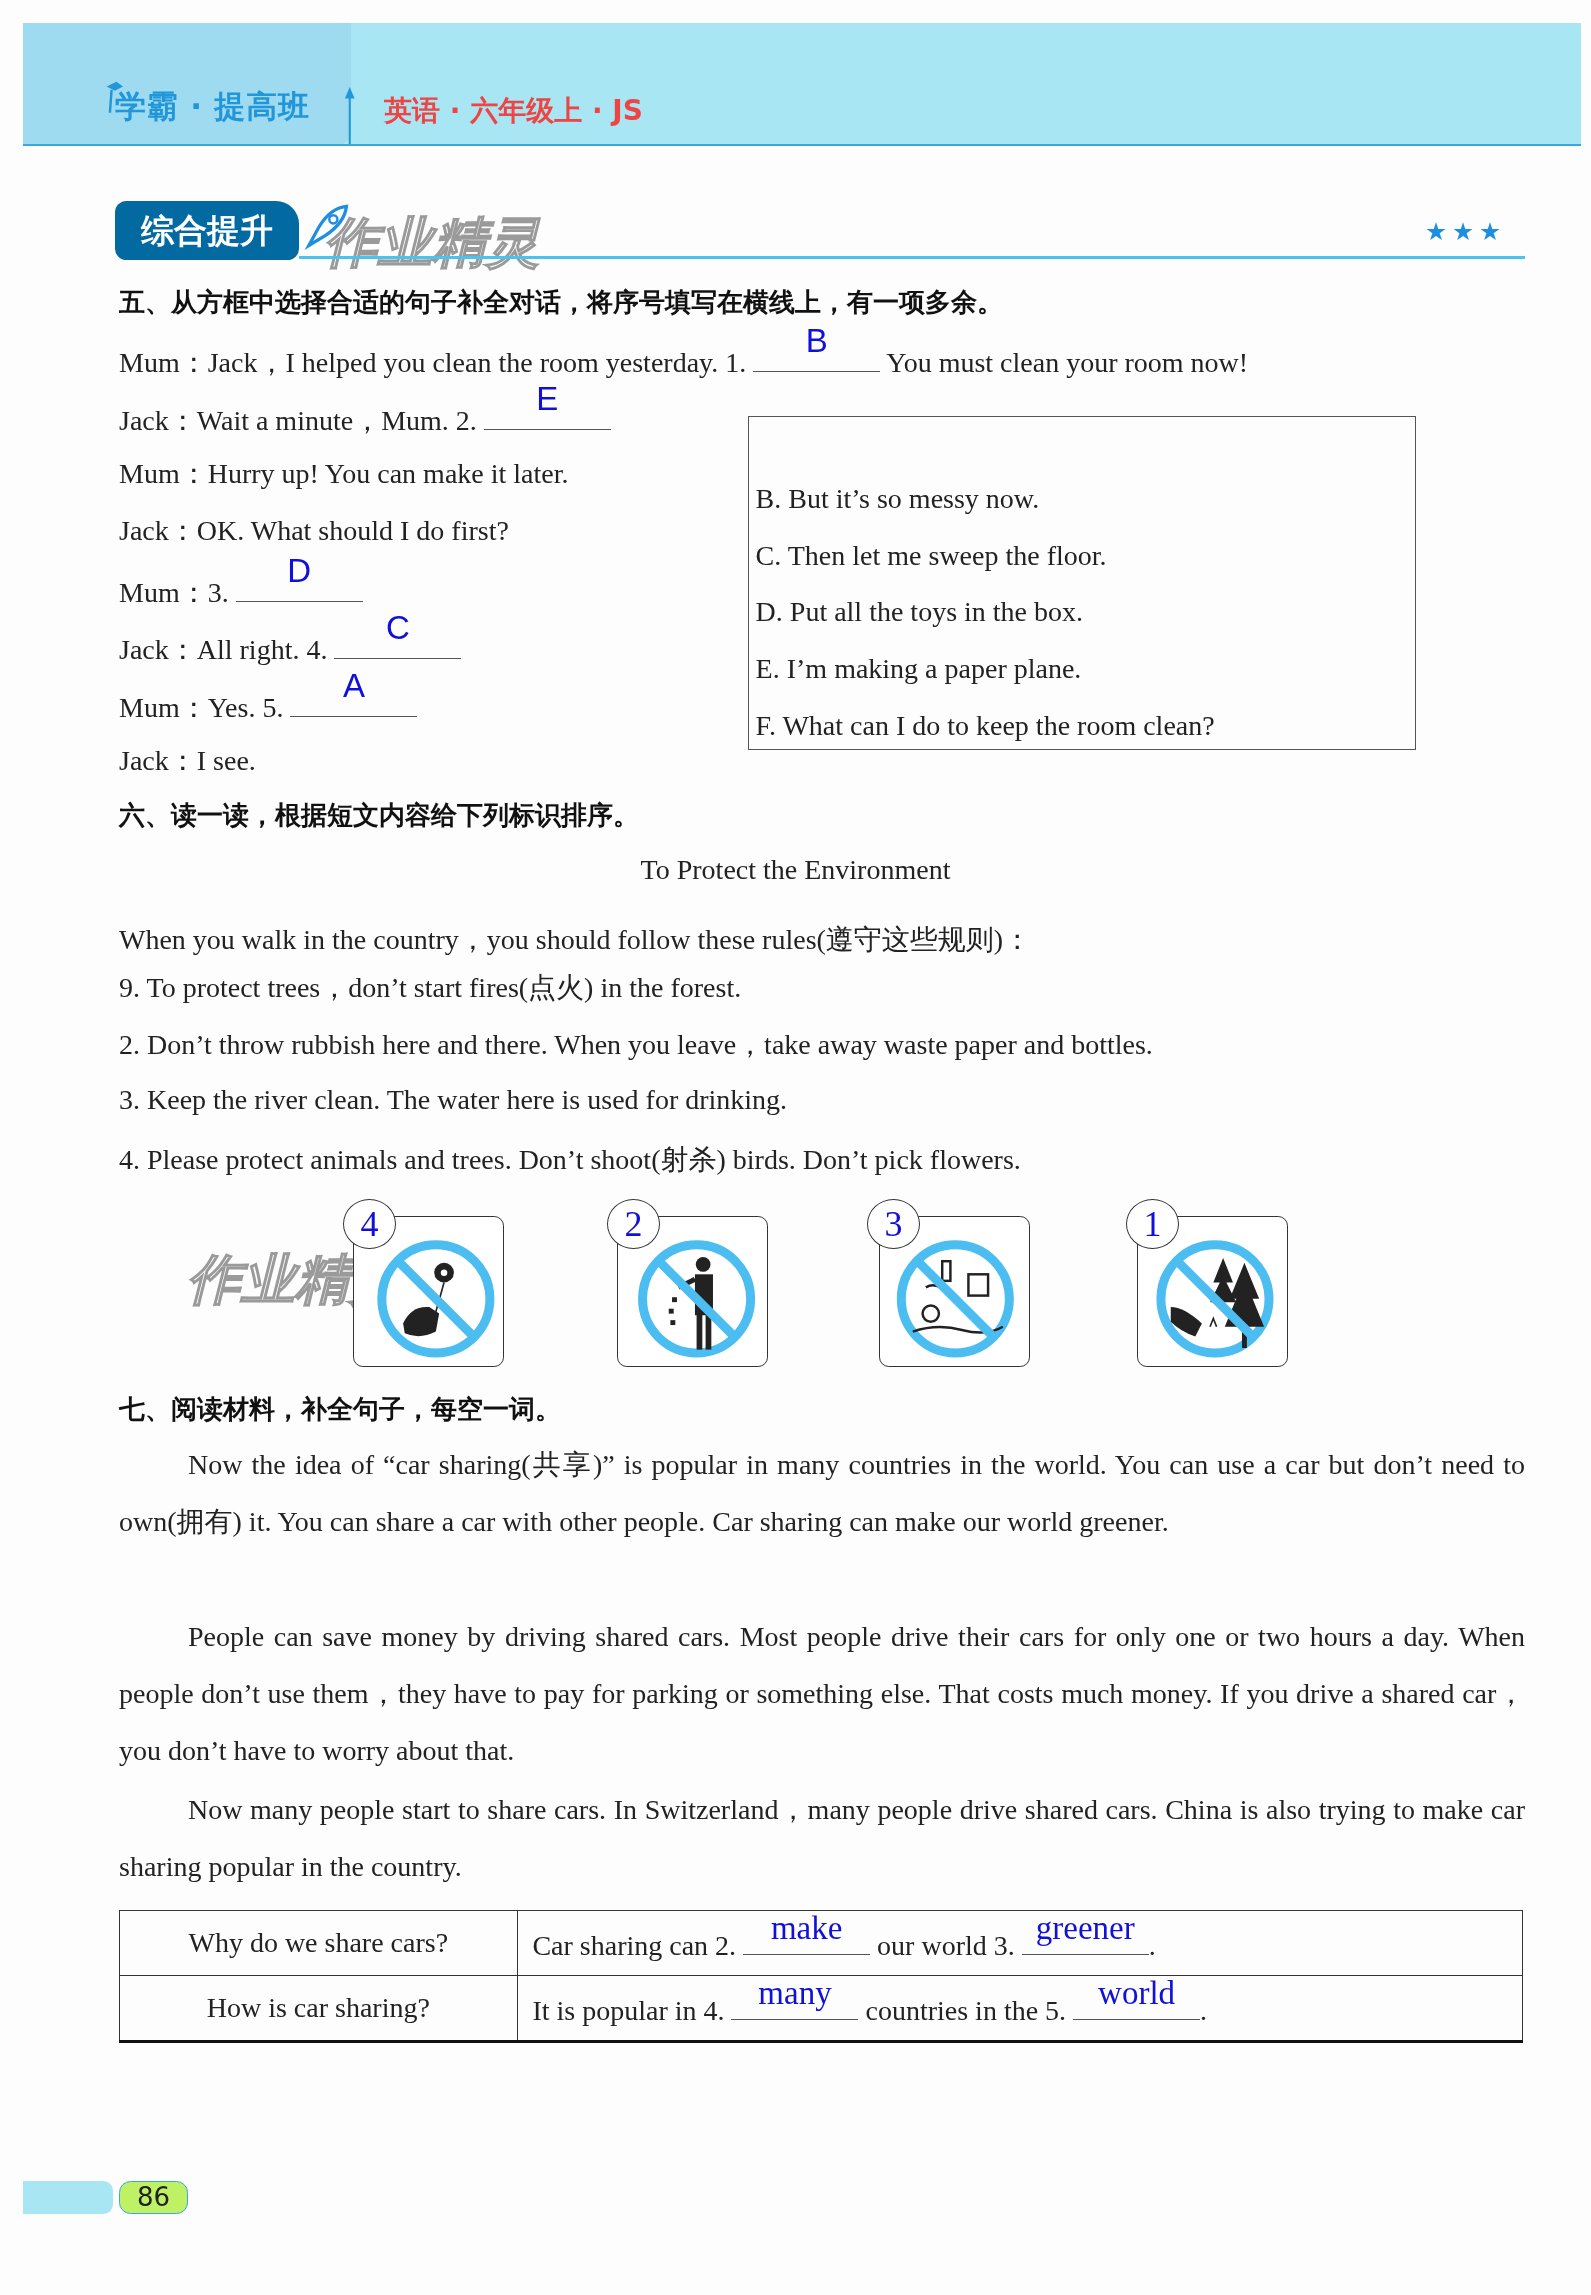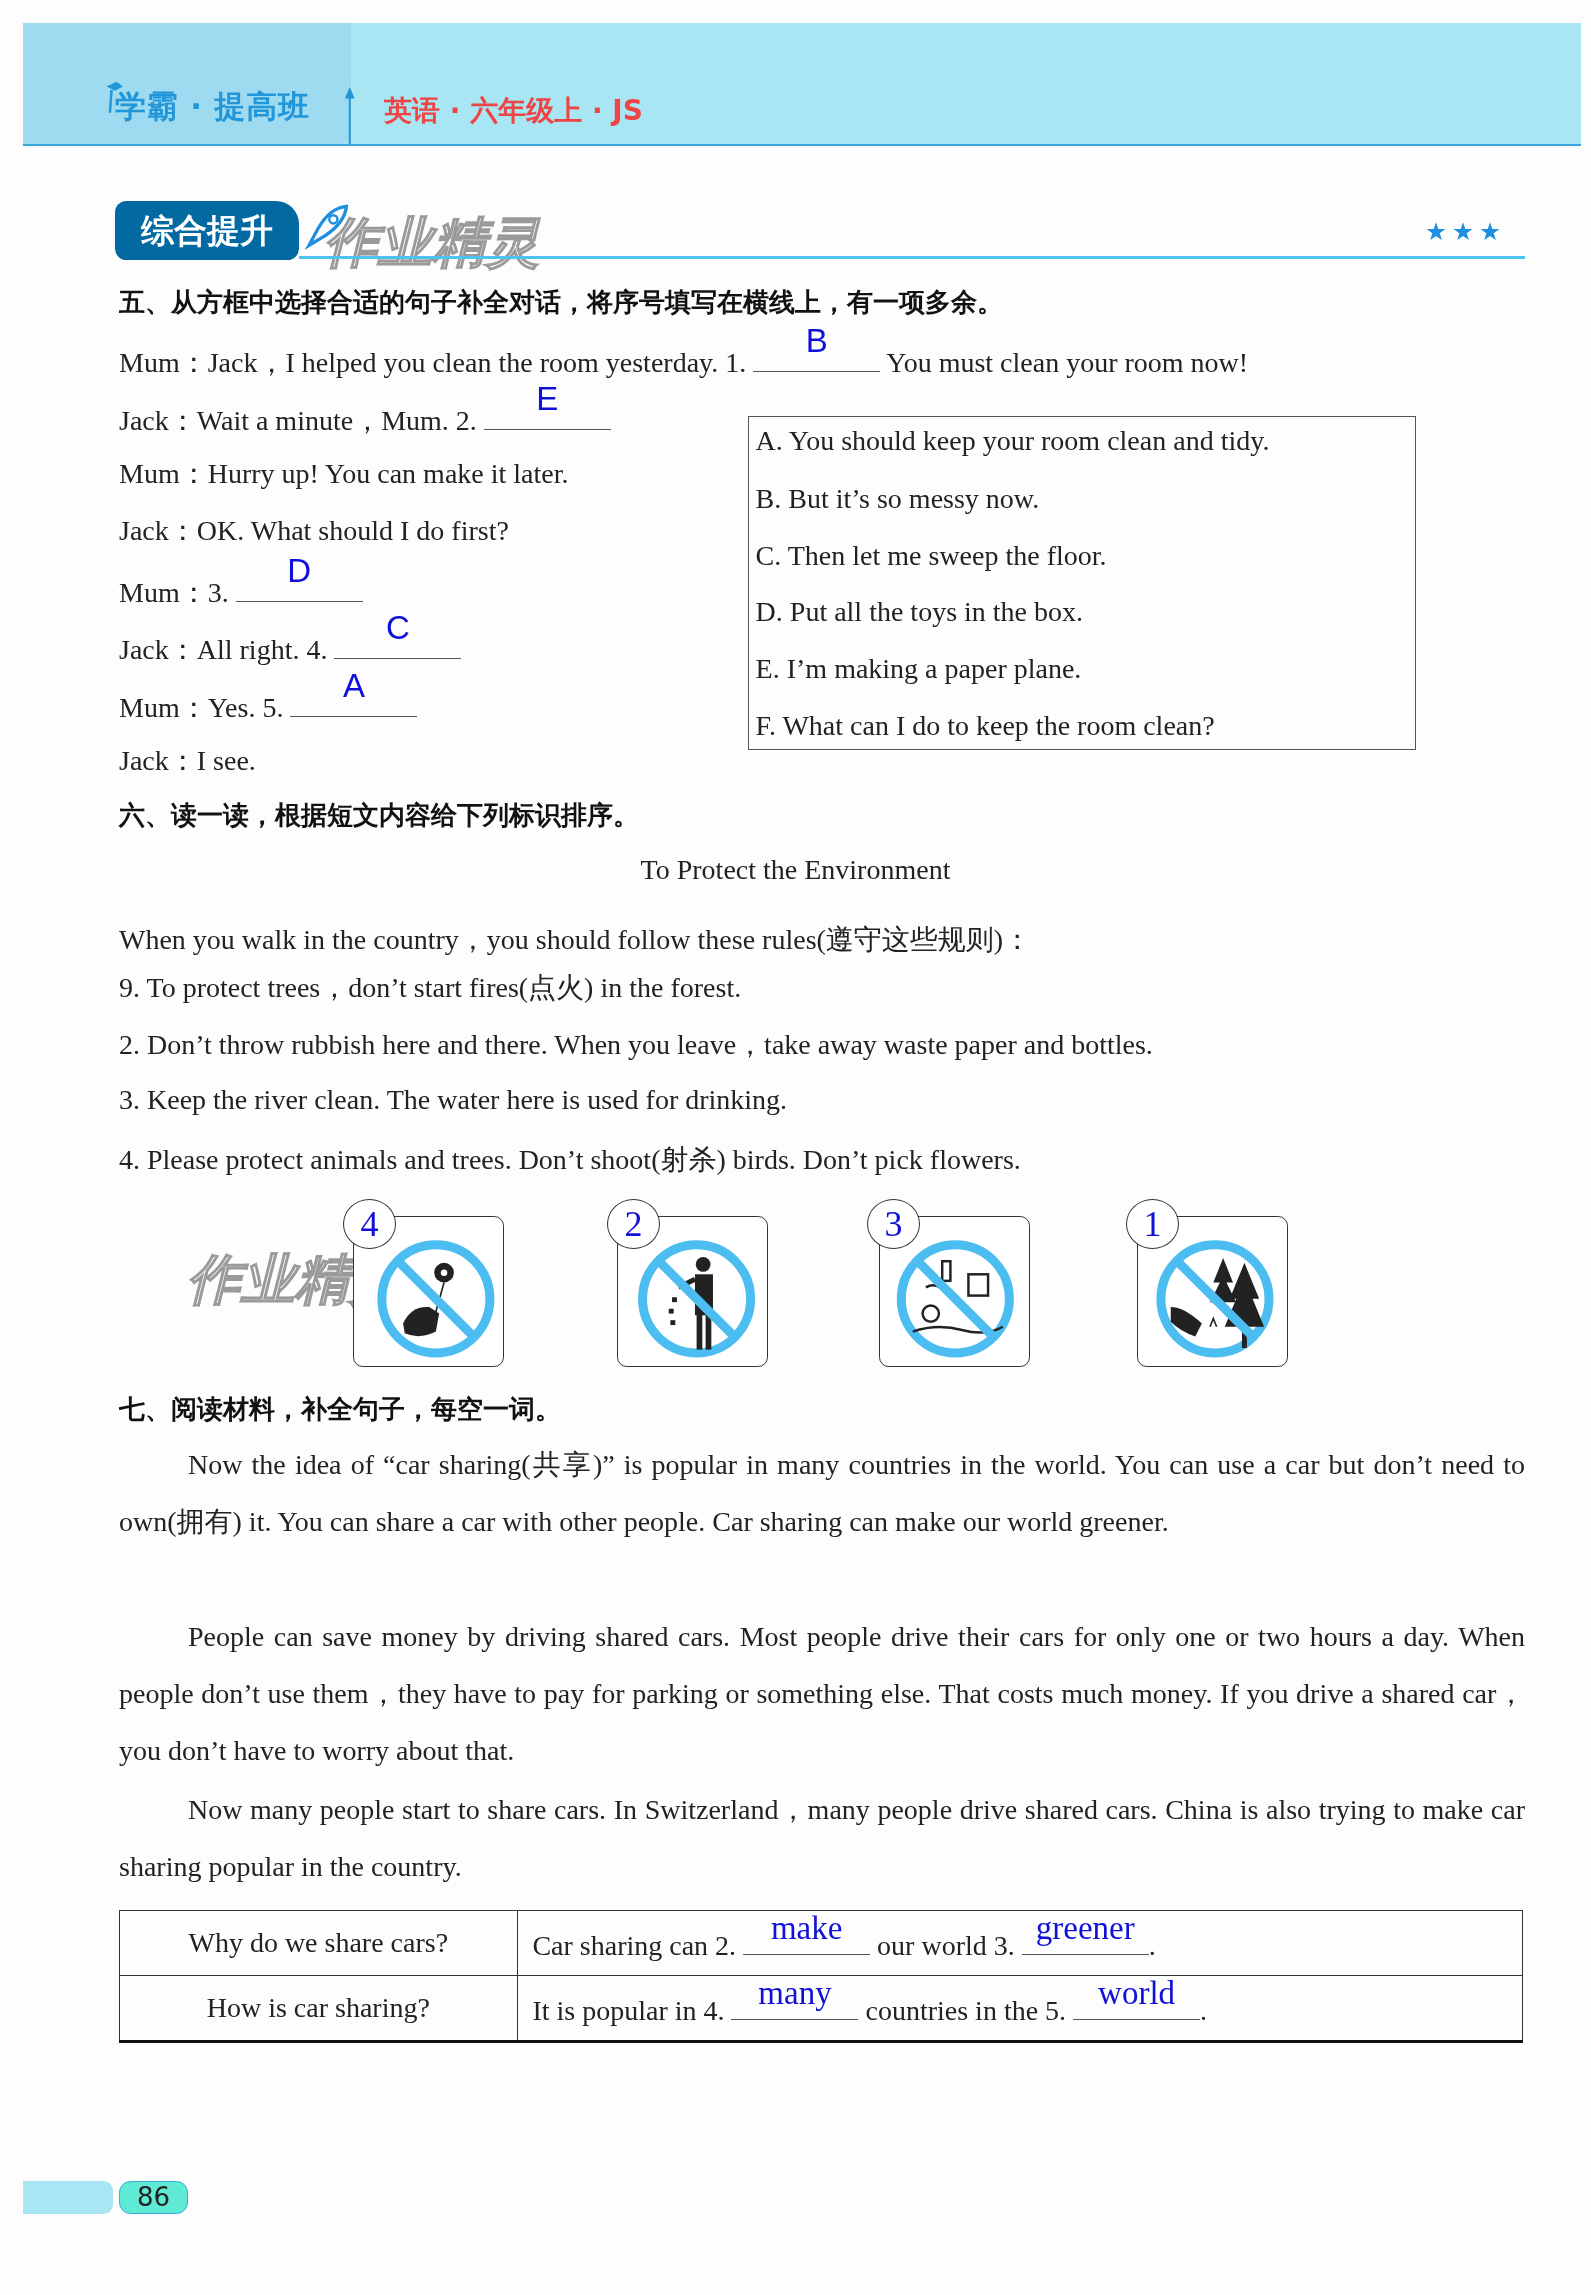--- a/index.html
+++ b/index.html
@@ -125,21 +125,21 @@
   }
   .tblank .ans { bottom:6.6px; font-size:33px; font-family:"Liberation Serif",serif; }
 
   
   .footer-bar {
     position:absolute; left:23px; top:2181px; width:90px; height:33px;
     background:#a8e6f3; border-radius:0 9.8px 9.8px 0;
   }
   .page-num {
     position:absolute; left:119px; top:2181px; width:67px; height:31px;
-    border:1.6px solid #3aa8dd; border-radius:11.5px; background:#5eead4;
+    border:1.6px solid #3aa8dd; border-radius:11.5px; background:#bef264;
     text-align:center; line-height:31px; font-size:26px;
     font-family:"DejaVu Sans",sans-serif;
   }
 </style>
 </head>
 <body>
 
 <div class="header-band"></div>
 <div class="header-left"></div>
 <svg class="cap-icon" viewBox="0 0 22 44">
@@ -183,21 +183,20 @@
   <span class="speaker">Jack：</span><span>All right. 4. </span><span class="blank" style="width:127px;"><span class="ans">C</span></span>
 </div>
 <div class="line" style="top:685px;">
   <span class="speaker">Mum：</span><span>Yes. 5. </span><span class="blank" style="width:127px;"><span class="ans">A</span></span>
 </div>
 <div class="line" style="top:742px;">
   <span class="speaker">Jack：</span><span>I see.</span>
 </div>
 
 <div class="options-box">
-  <div class="opt" style="top:8.2px;">A.  You should keep your room clean and tidy.</div>
   <div class="opt" style="top:66px;">B.  But it’s so messy now.</div>
   <div class="opt" style="top:123px;">C.  Then let me sweep the floor.</div>
   <div class="opt" style="top:179px;">D.  Put all the toys in the box.</div>
   <div class="opt" style="top:236px;">E.  I’m making a paper plane.</div>
   <div class="opt" style="top:293px;">F.  What can I do to keep the room clean?</div>
 </div>
 
 <div class="q-heading" style="top:798px;">六、读一读，根据短文内容给下列标识排序。</div>
 <div class="center-title" style="top:854px;">To Protect the Environment</div>
 <div class="line" style="top:912px;margin-top:9px;">When you walk in the country，you should follow these rules(遵守这些规则)：</div>

